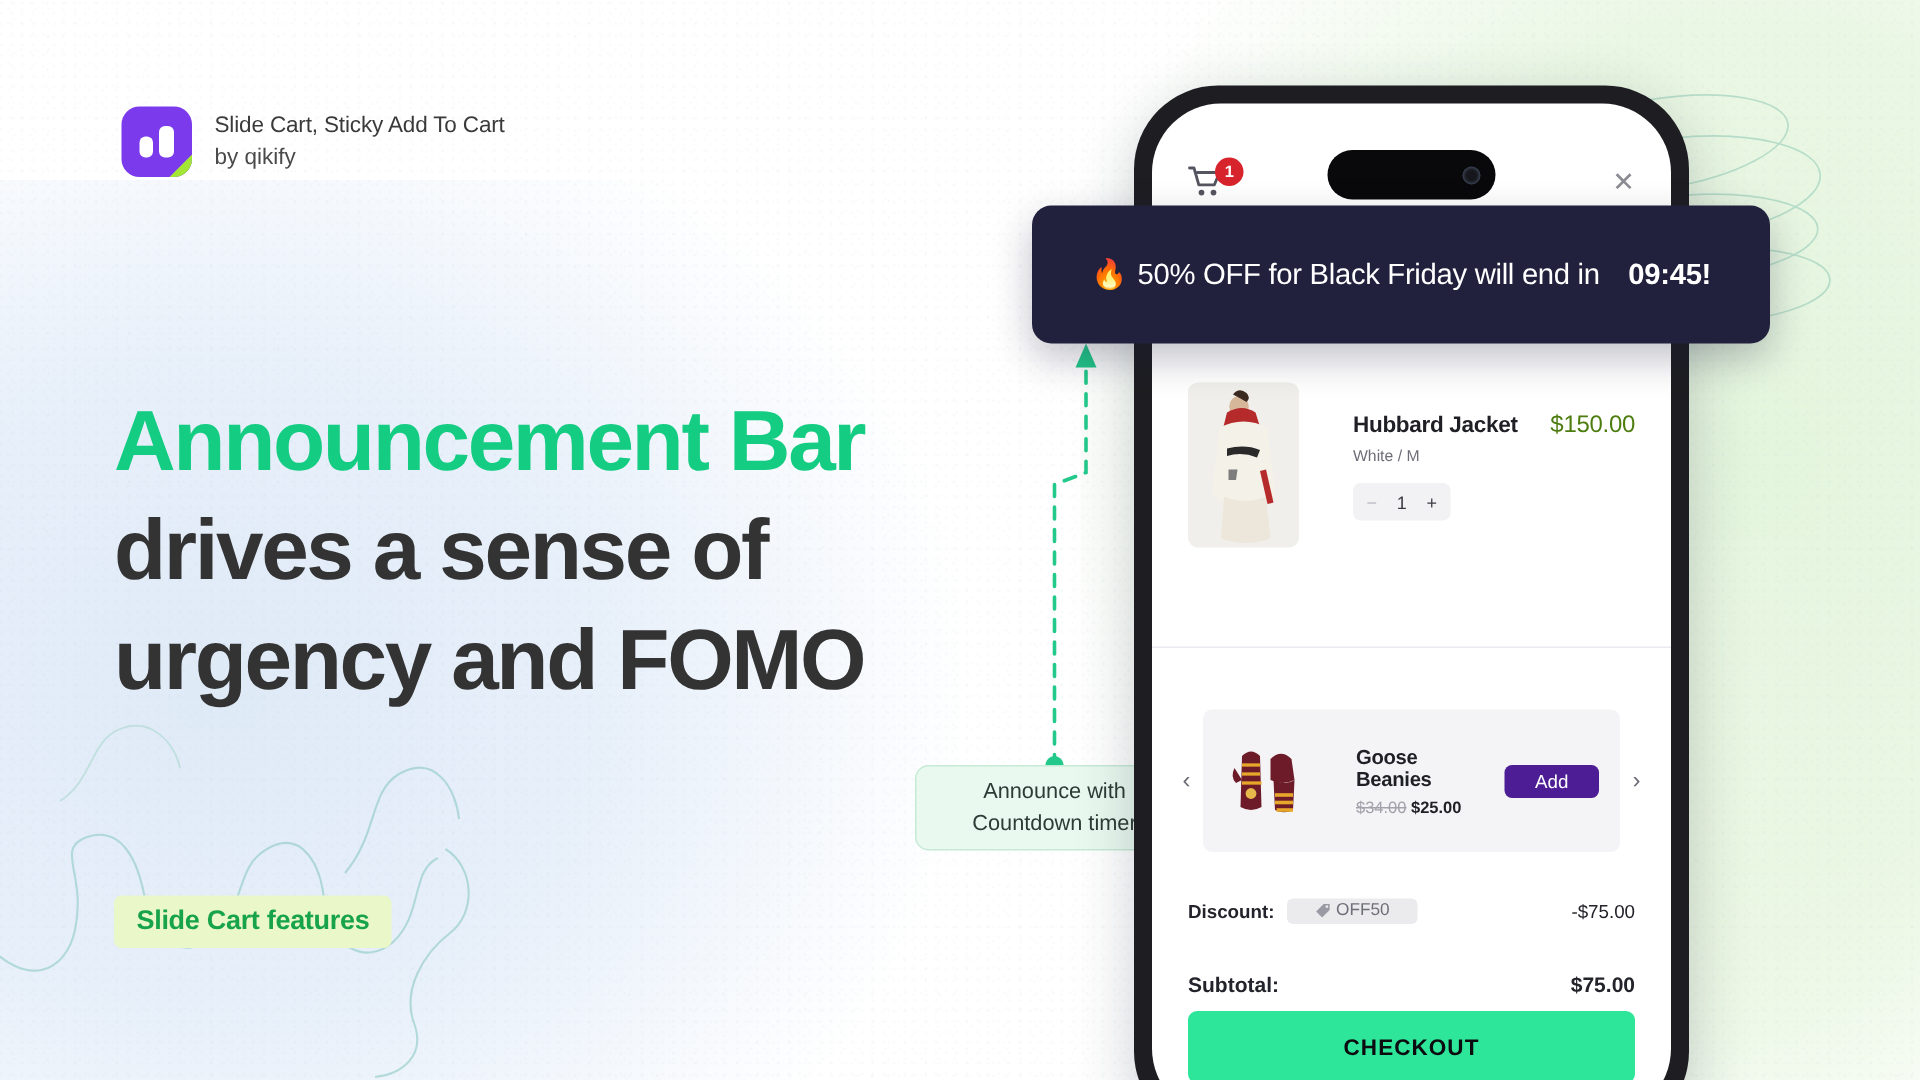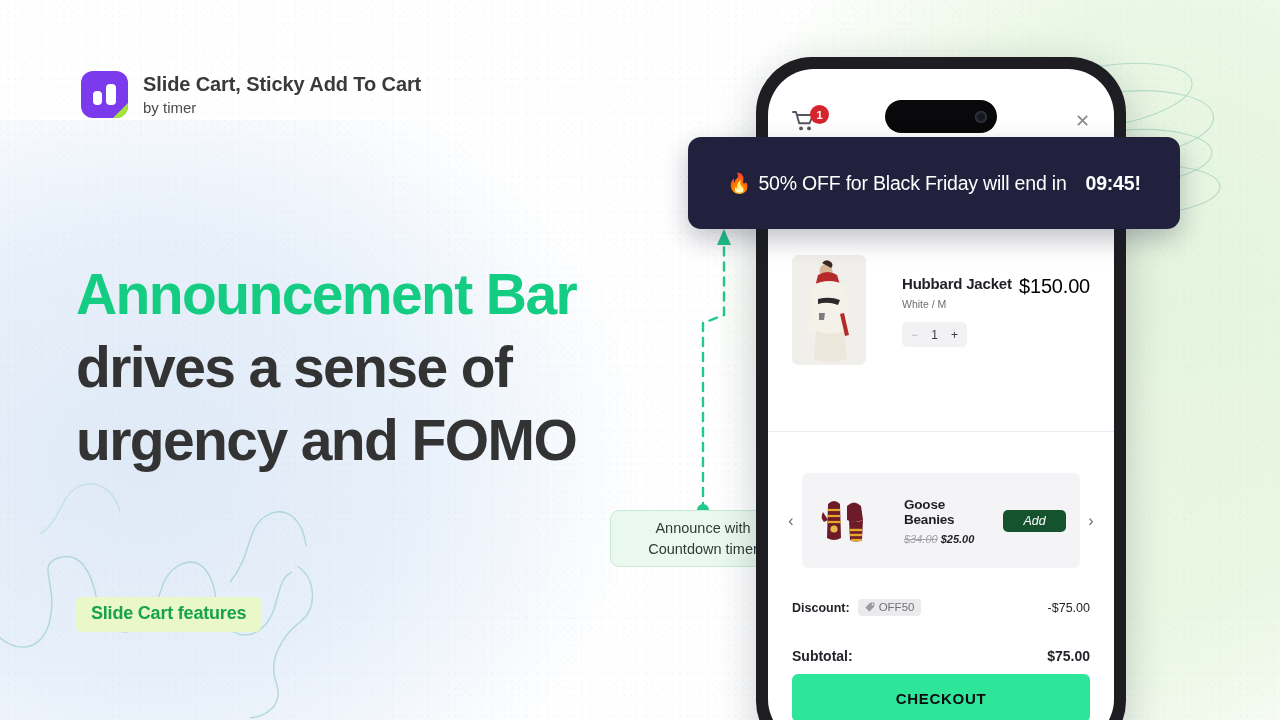--- a/index.html
+++ b/index.html
@@ -79,21 +79,21 @@
     border-radius: 4px; background: #ffffff;
   }
   .brand-logo .fold {
     position: absolute; right: -1px; bottom: -1px;
     width: 17px; height: 17px;
     background: #a3e635;
     clip-path: polygon(100% 0, 100% 100%, 0 100%);
   }
   .brand-text { line-height: 1.25; }
   .brand-title {
-    font-size: 20px; font-weight: bold; color: #3a3a3a; letter-spacing: -.1px;
+    font-size: 15px; font-weight: normal; color: #3a3a3a; letter-spacing: -.1px;
   }
   .brand-sub { font-size: 15px; color: #4a4a4a; margin-top: 2px; }
 
   
   .headline {
     position: absolute;
     left: 76px; top: 258px;
     width: 640px;
     font-size: 57px;
     font-weight: bold;
@@ -223,21 +223,21 @@
     width: 65px; height: 25px;
     border-radius: 5px;
     background: #f2f2f4;
     display: flex; align-items: center; justify-content: space-between;
     padding: 0 9px;
     font-size: 12px; color: #3b3b45;
   }
   .qty .sign { color: #b9b9c3; font-size: 12px; }
   .item-price {
     position: absolute; right: 24px; top: 206px;
-    font-size: 20px; color: #000000;
+    font-size: 16px; color: #4d7c0f;
     letter-spacing: -.2px;
     margin-left: 28px;
   }
   .divider {
     position: absolute; left: 0; right: 0; top: 362px;
     height: 1px; background: #eceaf1;
   }
 
   
   .upsell {
@@ -253,47 +253,46 @@
     height: 95px;
     background: #f4f4f6;
     border-radius: 6px;
     display: flex; align-items: center;
     gap: 26px;
     padding: 0 14px;
   }
   .mitt-art { width: 62px; height: 62px; flex: none; }
   .upsell-text { flex: 1; }
   .upsell-title { font-size: 13.5px; font-weight: bold; color: #1f1f26; letter-spacing: -.2px; }
-  .upsell-prices { font-size: 11px; margin-top: 6px; font-style: italic; }
+  .upsell-prices { font-size: 11px; margin-top: 6px; }
   .price-old { color: #a2a2ac; text-decoration: line-through; }
   .price-new { color: #1f1f26; font-weight: bold; margin-left: 3px; }
   .add-btn {
     width: 63px; height: 22px;
     border-radius: 5px;
-    background: #14532d;
+    background: #4c1d95;
     color: #ffffff;
     font-size: 12.5px;
     display: flex; align-items: center; justify-content: center;
     flex: none;
-    font-style: italic;
   }
 
   
   .totals { position: absolute; left: 0; right: 0; top: 525px; padding: 0 24px; }
   .totals-row {
     display: flex; align-items: center;
     height: 27px;
     font-size: 12.5px; color: #23232b;
   }
   .totals-row .lbl { font-weight: bold; }
   .code-chip {
     margin-left: 8px;
     background: #ebebee;
     border-radius: 4px;
-    padding: 2px 7px 3px;
+    padding: 2px 19px 3px;
     color: #6f6f79;
     font-size: 11.5px;
     display: inline-flex; align-items: center; gap: 4px;
   }
   .totals-row .val { margin-left: auto; }
   .totals-row.sub { font-size: 14px; margin-top: 3px; }
   .totals-row.sub .lbl, .totals-row.sub .val { font-weight: bold; margin-top: 36px; }
 
   
   .checkout-btn {
@@ -356,21 +355,21 @@
   </svg>
 
   <div class="brand">
     <div class="brand-logo">
       <div class="bar-a"></div>
       <div class="bar-b"></div>
       <div class="fold"></div>
     </div>
     <div class="brand-text">
       <div class="brand-title">Slide Cart, Sticky Add To Cart</div>
-      <div class="brand-sub">by timer</div>
+      <div class="brand-sub">by qikify</div>
     </div>
   </div>
 
   <div class="headline">
     <span class="accent">Announcement Bar</span><br>
     <span>drives a sense of</span><br>
     <span>urgency and FOMO</span>
   </div>
 
   <div class="features-pill">Slide Cart features</div>

